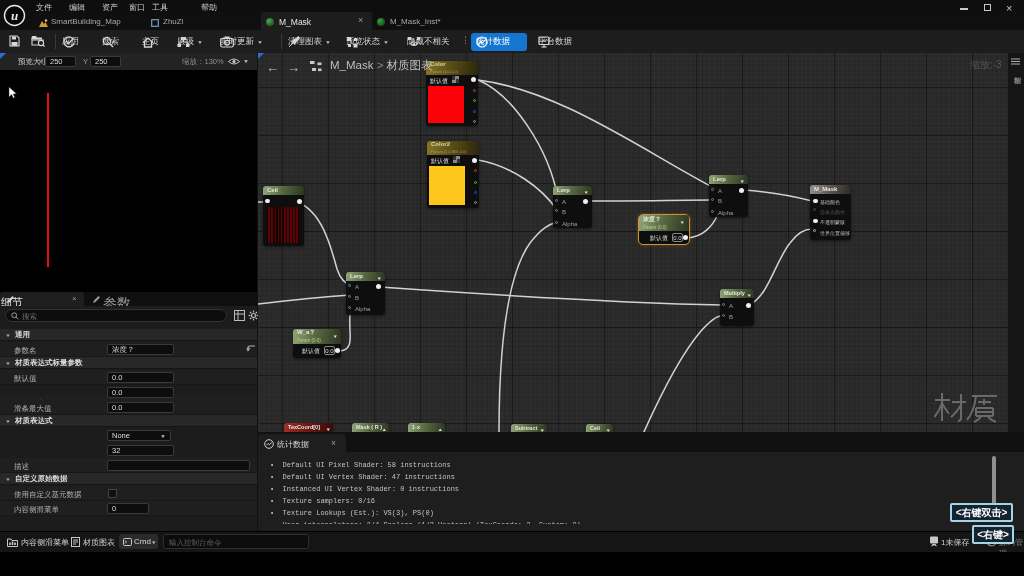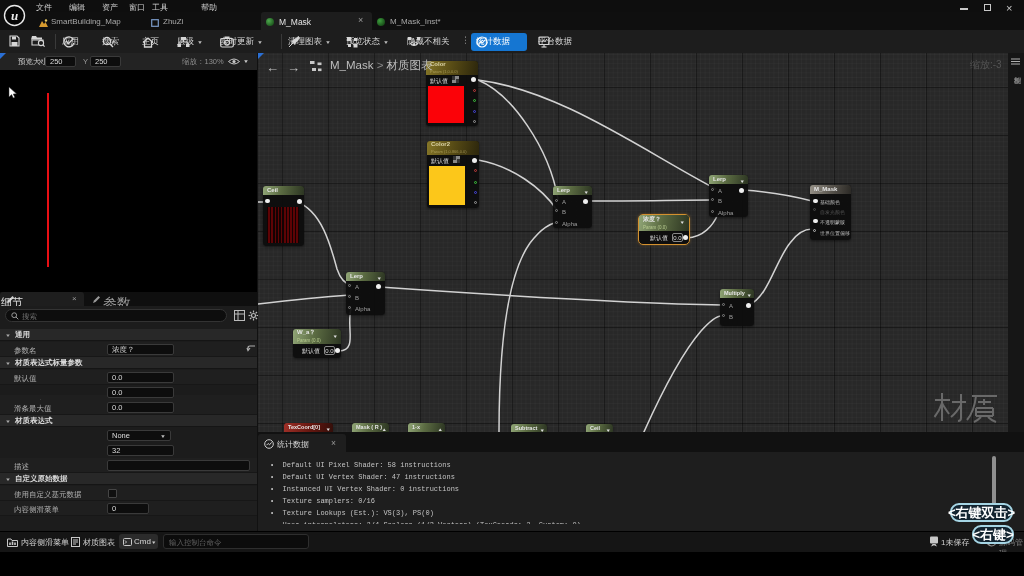--- a/index.html
+++ b/index.html
@@ -44,21 +44,21 @@
 .rhead{background:linear-gradient(100deg,#a03028 0%,#64160f 55%,#330f0a 100%)}
 .pin{position:absolute;width:3px;height:3px;border-radius:50%;border:1px solid #808080;background:#151515}
 .opin{position:absolute;width:5px;height:5px;border-radius:50%;background:#efefef}
 .plbl{position:absolute;font-size:6px;color:#9f9f9f;line-height:6px}
 .nchev{position:absolute;font-size:5.5px;color:#ddd;transform:scaleY(.8)}
 
 #statstabs{left:258px;top:432px;width:766px;height:20px;background:#111}
 #statsbody{left:258px;top:452px;width:766px;height:79px;background:#1e1e1e;font-family:"Liberation Mono",monospace;font-size:7px;color:#c3c3c3}
 
 #statusbar{left:0;top:531px;width:1024px;height:21px;background:#151515;border-top:1px solid #000}
-.badge{position:absolute;background:#132430;border:2px solid #a5d5e4;border-radius:9px;color:#fff;font-weight:bold;font-size:13px;display:flex;align-items:center;justify-content:center;white-space:nowrap}
+.badge{position:absolute;background:#132430;border:2px solid #a5d5e4;border-radius:2px;color:#fff;font-weight:bold;font-size:10px;display:flex;align-items:center;justify-content:center;white-space:nowrap}
 svg{position:absolute;overflow:visible}
 </style></head><body>
 <div id="win">
 <div class="ab" id="titlebar"></div>
 <div class="ab" id="tabrow"></div>
 <div class="ab" id="toolbar"></div>
 
 <svg class="ab" style="left:3px;top:4px" width="23" height="23" viewBox="0 0 23 23">
 <circle cx="11.5" cy="11.5" r="10" fill="#060606" stroke="#e8e8e8" stroke-width="1.4"></circle>
 <text x="11.5" y="16.2" font-family="Liberation Serif" font-style="italic" font-weight="bold" font-size="13" fill="#e8e8e8" text-anchor="middle">u</text>

